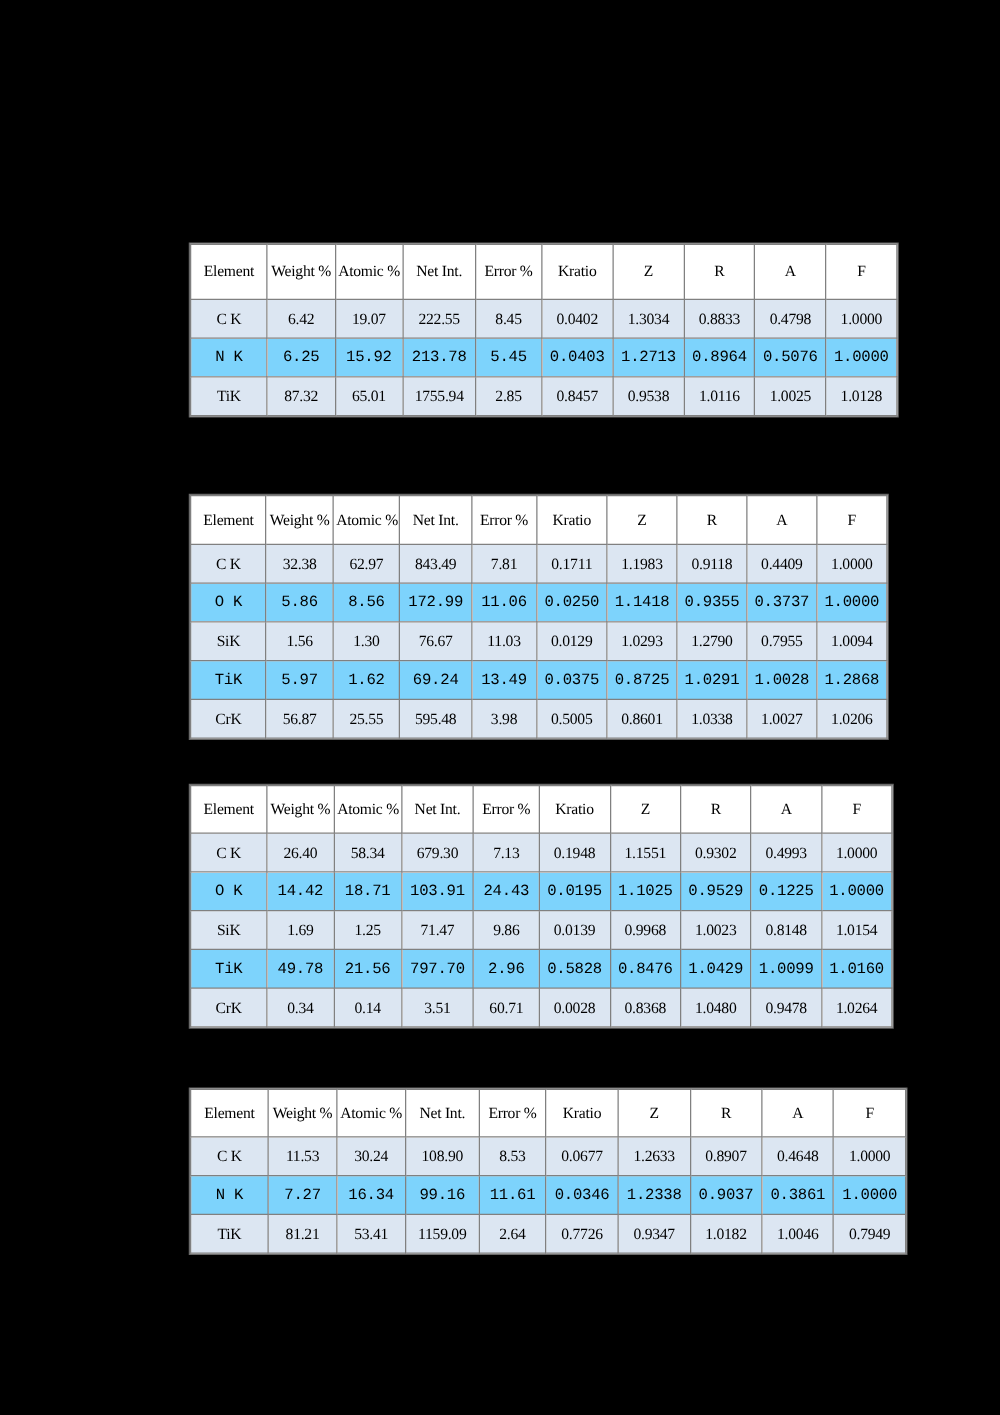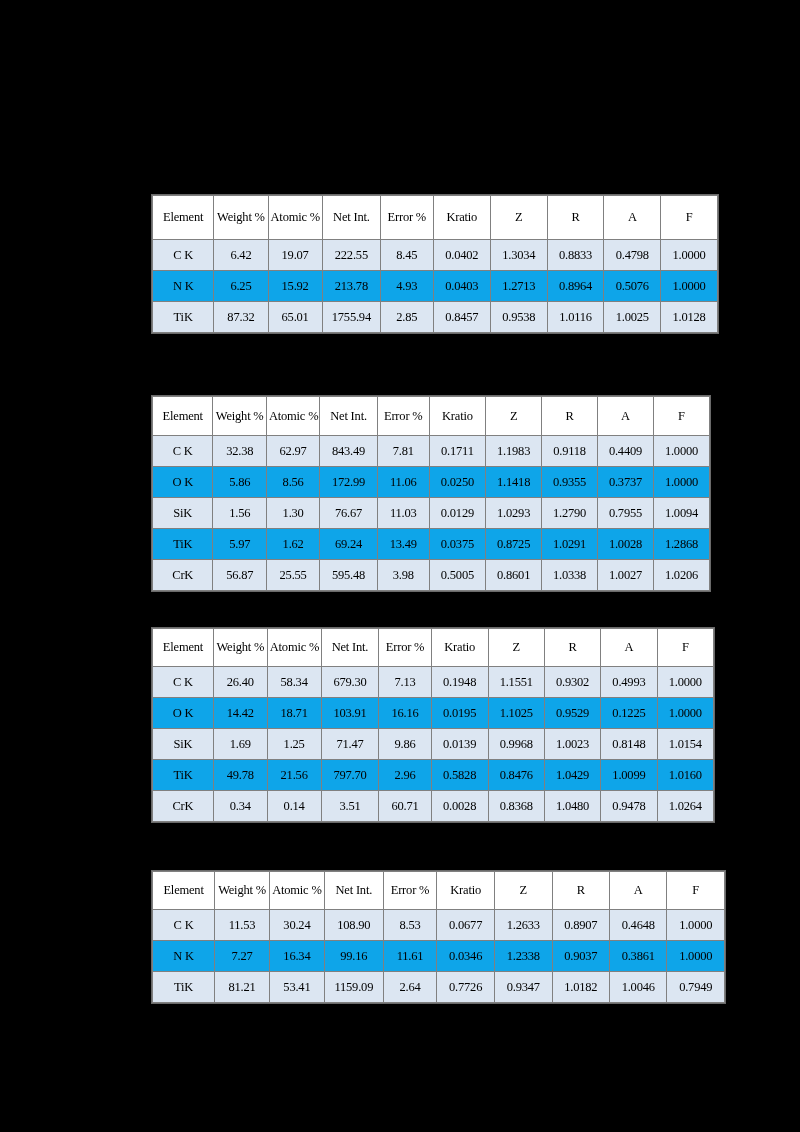--- a/index.html
+++ b/index.html
@@ -46,21 +46,22 @@
     letter-spacing: -0.2px;
   }
   .eds-table tbody td {
     font-size: 12.5px;
     letter-spacing: -0.2px;
   }
   tr.band-light td {
     background: #dce6f2;
   }
   tr.band-dark td {
-    background: #0ea5e9;
+    background: #7dd3fc;
+    font-family: Liberation Mono, monospace;
   }
   
   #table-1 {
     left: 152px;
     top: 195px;
     width: 566px;
   }
   #table-1 thead th { height: 43px; }
   #table-1 tbody td { height: 30px; }
   
@@ -142,21 +143,21 @@
           <td>1.3034</td>
           <td>0.8833</td>
           <td>0.4798</td>
           <td>1.0000</td>
         </tr>
         <tr class="band-dark">
           <td>N K</td>
           <td>6.25</td>
           <td>15.92</td>
           <td>213.78</td>
-          <td>4.93</td>
+          <td>5.45</td>
           <td>0.0403</td>
           <td>1.2713</td>
           <td>0.8964</td>
           <td>0.5076</td>
           <td>1.0000</td>
         </tr>
         <tr class="band-light">
           <td>TiK</td>
           <td>87.32</td>
           <td>65.01</td>
@@ -300,21 +301,21 @@
           <td>1.1551</td>
           <td>0.9302</td>
           <td>0.4993</td>
           <td>1.0000</td>
         </tr>
         <tr class="band-dark">
           <td>O K</td>
           <td>14.42</td>
           <td>18.71</td>
           <td>103.91</td>
-          <td>16.16</td>
+          <td>24.43</td>
           <td>0.0195</td>
           <td>1.1025</td>
           <td>0.9529</td>
           <td>0.1225</td>
           <td>1.0000</td>
         </tr>
         <tr class="band-light">
           <td>SiK</td>
           <td>1.69</td>
           <td>1.25</td>

